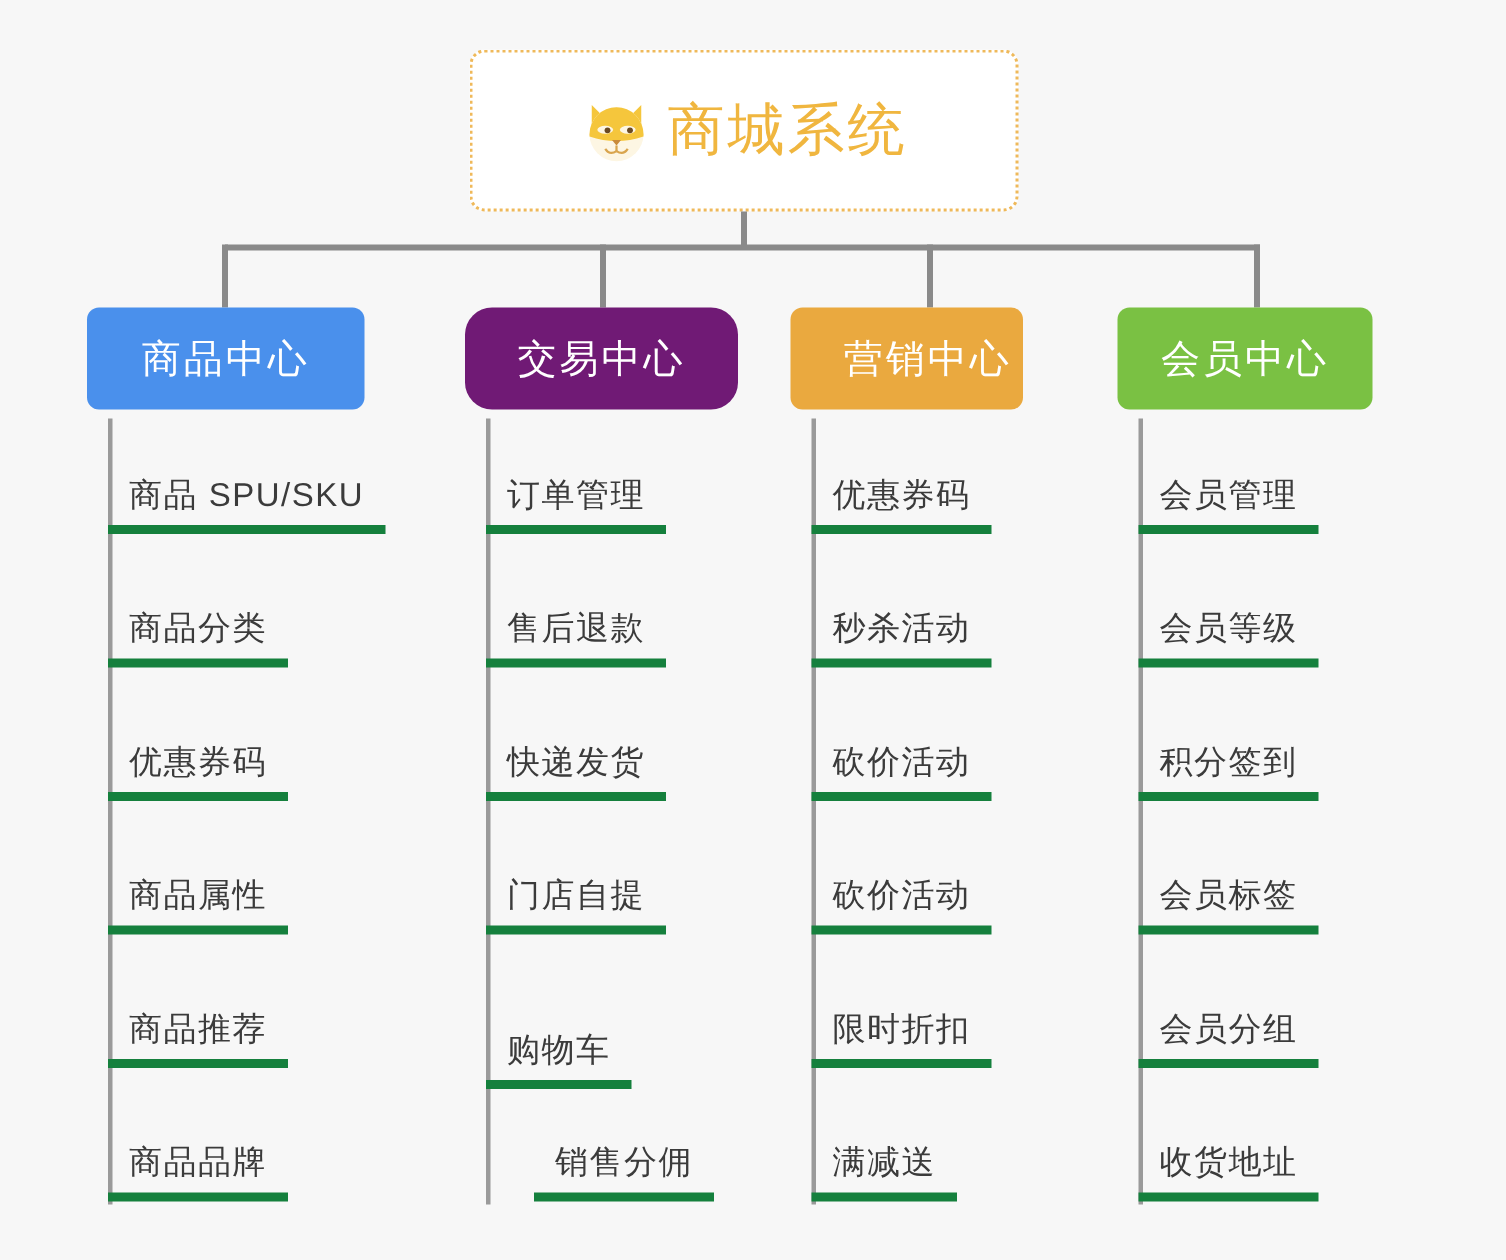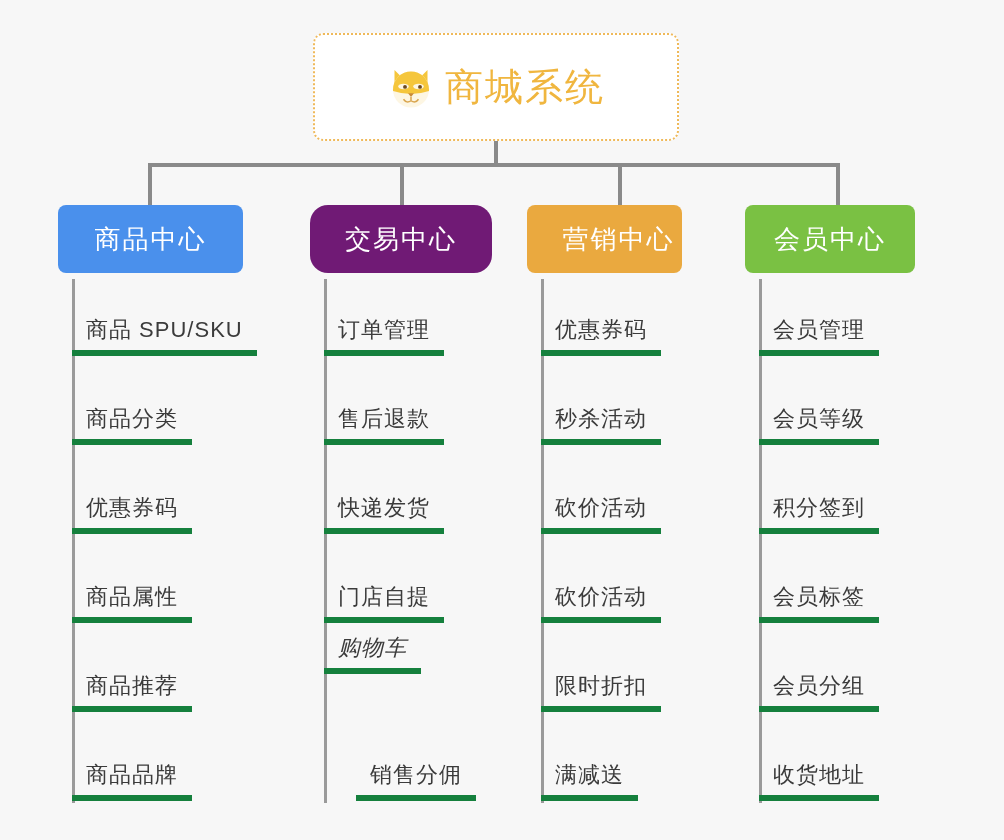--- a/index.html
+++ b/index.html
@@ -157,21 +157,21 @@
       </div>
       <div class="leaf" style="left: 324px; top: 405px; min-width: 0px;">
         <span>售后退款</span>
       </div>
       <div class="leaf" style="left: 324px; top: 494px; min-width: 0px;">
         <span>快递发货</span>
       </div>
       <div class="leaf" style="left: 324px; top: 583px; min-width: 0px;">
         <span>门店自提</span>
       </div>
-      <div class="leaf" style="left: 324px; top: 634px; min-width: 0px; font-style: italic;">
+      <div class="leaf" style="left: 324px; top: 686px; min-width: 0px;">
         <span>购物车</span>
       </div>
       <div class="leaf" style="left: 324px; top: 761px; min-width: 0px; margin-left: 32px;">
         <span>销售分佣</span>
       </div>
       <div class="cat-box" style="left: 527px; top: 205px; width: 155px; background: rgb(234, 169, 63); padding-left: 28px;">
         <span>营销中心</span>
       </div>
       <div class="trunk" style="left: 541px; top: 279px; height: 524px; background: rgb(154, 154, 154);"></div>
       <div class="leaf" style="left: 541px; top: 316px; min-width: 0px;">

